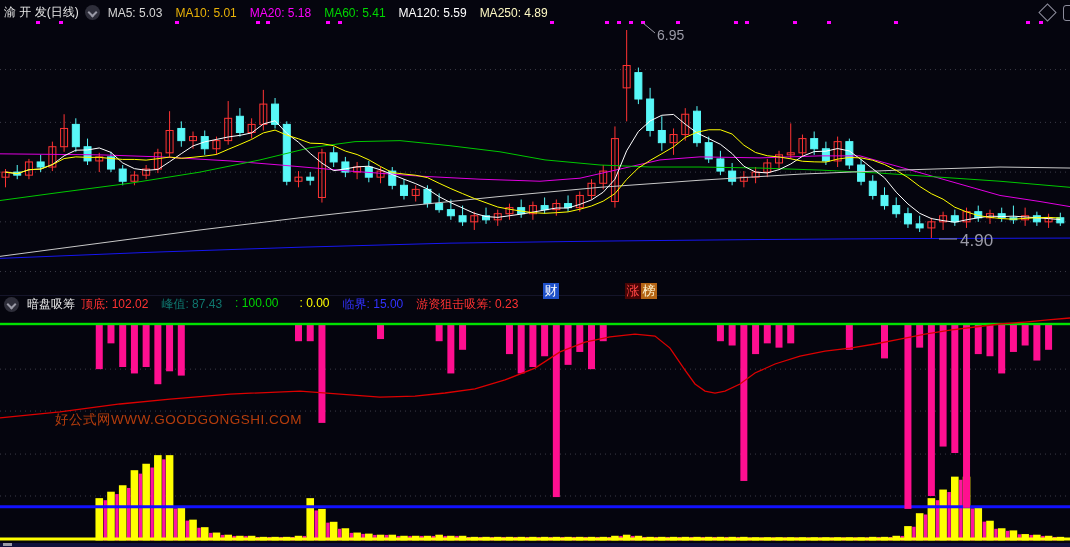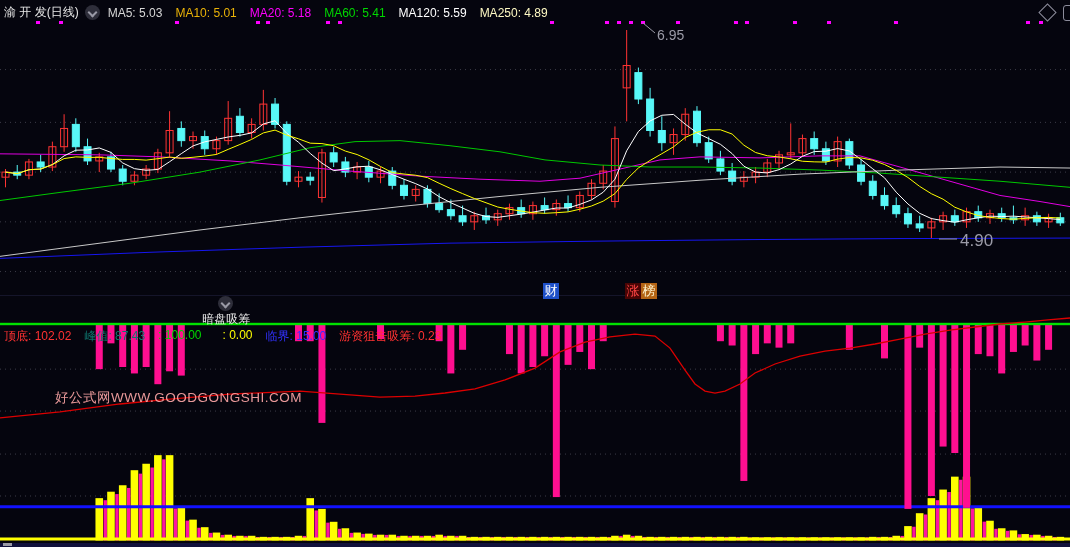--- a/index.html
+++ b/index.html
@@ -1,32 +1,32 @@
 <!DOCTYPE html>
 <html><head>
 <meta charset="utf-8">
 <style>
   html,body{margin:0;padding:0;background:#000;}
   .screen{position:relative;width:1070px;height:547px;background:#05050e;overflow:hidden;
           font-family:"Liberation Sans","DejaVu Sans",sans-serif;}
   svg.chart{position:absolute;left:0;top:0;z-index:1;}
   .hdr{position:absolute;z-index:6;display:flex;align-items:center;font-size:12px;white-space:nowrap;}
   #main-header{left:4px;top:4px;}
-  #sub-header{left:4px;top:296px;flex-direction:column;}
+  #sub-header{left:4px;top:296px;}
   .title{color:#e8e8e8;margin-right:6px;}
   .chev{display:inline-block;width:15px;height:15px;border-radius:50%;background:#2e2e3a;
         position:relative;margin-right:8px;flex:0 0 auto;}
   .chev::after{content:"";position:absolute;left:4px;top:4px;width:5px;height:5px;
         border-right:2px solid #9a9aa6;border-bottom:2px solid #9a9aa6;transform:rotate(45deg);}
   .hitem{margin-right:13px;}
   .badge{position:absolute;z-index:5;font-size:13px;line-height:16px;height:16px;text-align:center;}
   #badge-cai{left:543px;top:283px;width:16px;background:#1e50c8;color:#fff;}
   #badge-zhang{left:625px;top:283px;width:16px;background:#4a0505;color:#ff4545;}
   #badge-bang{left:641px;top:283px;width:16px;background:#b46414;color:#fff6d2;}
-  #watermark{position:absolute;z-index:4;left:55px;top:389px;font-size:13.5px;color:#fca5a5;
+  #watermark{position:absolute;z-index:4;left:55px;top:411px;font-size:13.5px;color:#c2410c;
              opacity:.92;letter-spacing:.5px;text-align:center;}
   #icon-diamond{position:absolute;z-index:6;left:1041px;top:6px;width:11px;height:11px;
              border:1px solid #8c8c9b;transform:rotate(45deg);}
   #icon-window{position:absolute;z-index:6;left:1063px;top:5px;width:12px;height:14px;
              border:1px solid #8c8c9b;border-radius:3px;}
   #bottom-strip{position:absolute;z-index:3;left:0;top:543px;width:1070px;height:4px;background:#11113c;}
   #scroll-mark{position:absolute;z-index:6;left:3px;top:543px;width:9px;height:3px;background:#9a9aa6;}
   #panel-sep{position:absolute;z-index:2;left:0;top:295px;width:1070px;height:1px;background:#15152a;}
 </style>
 </head>

